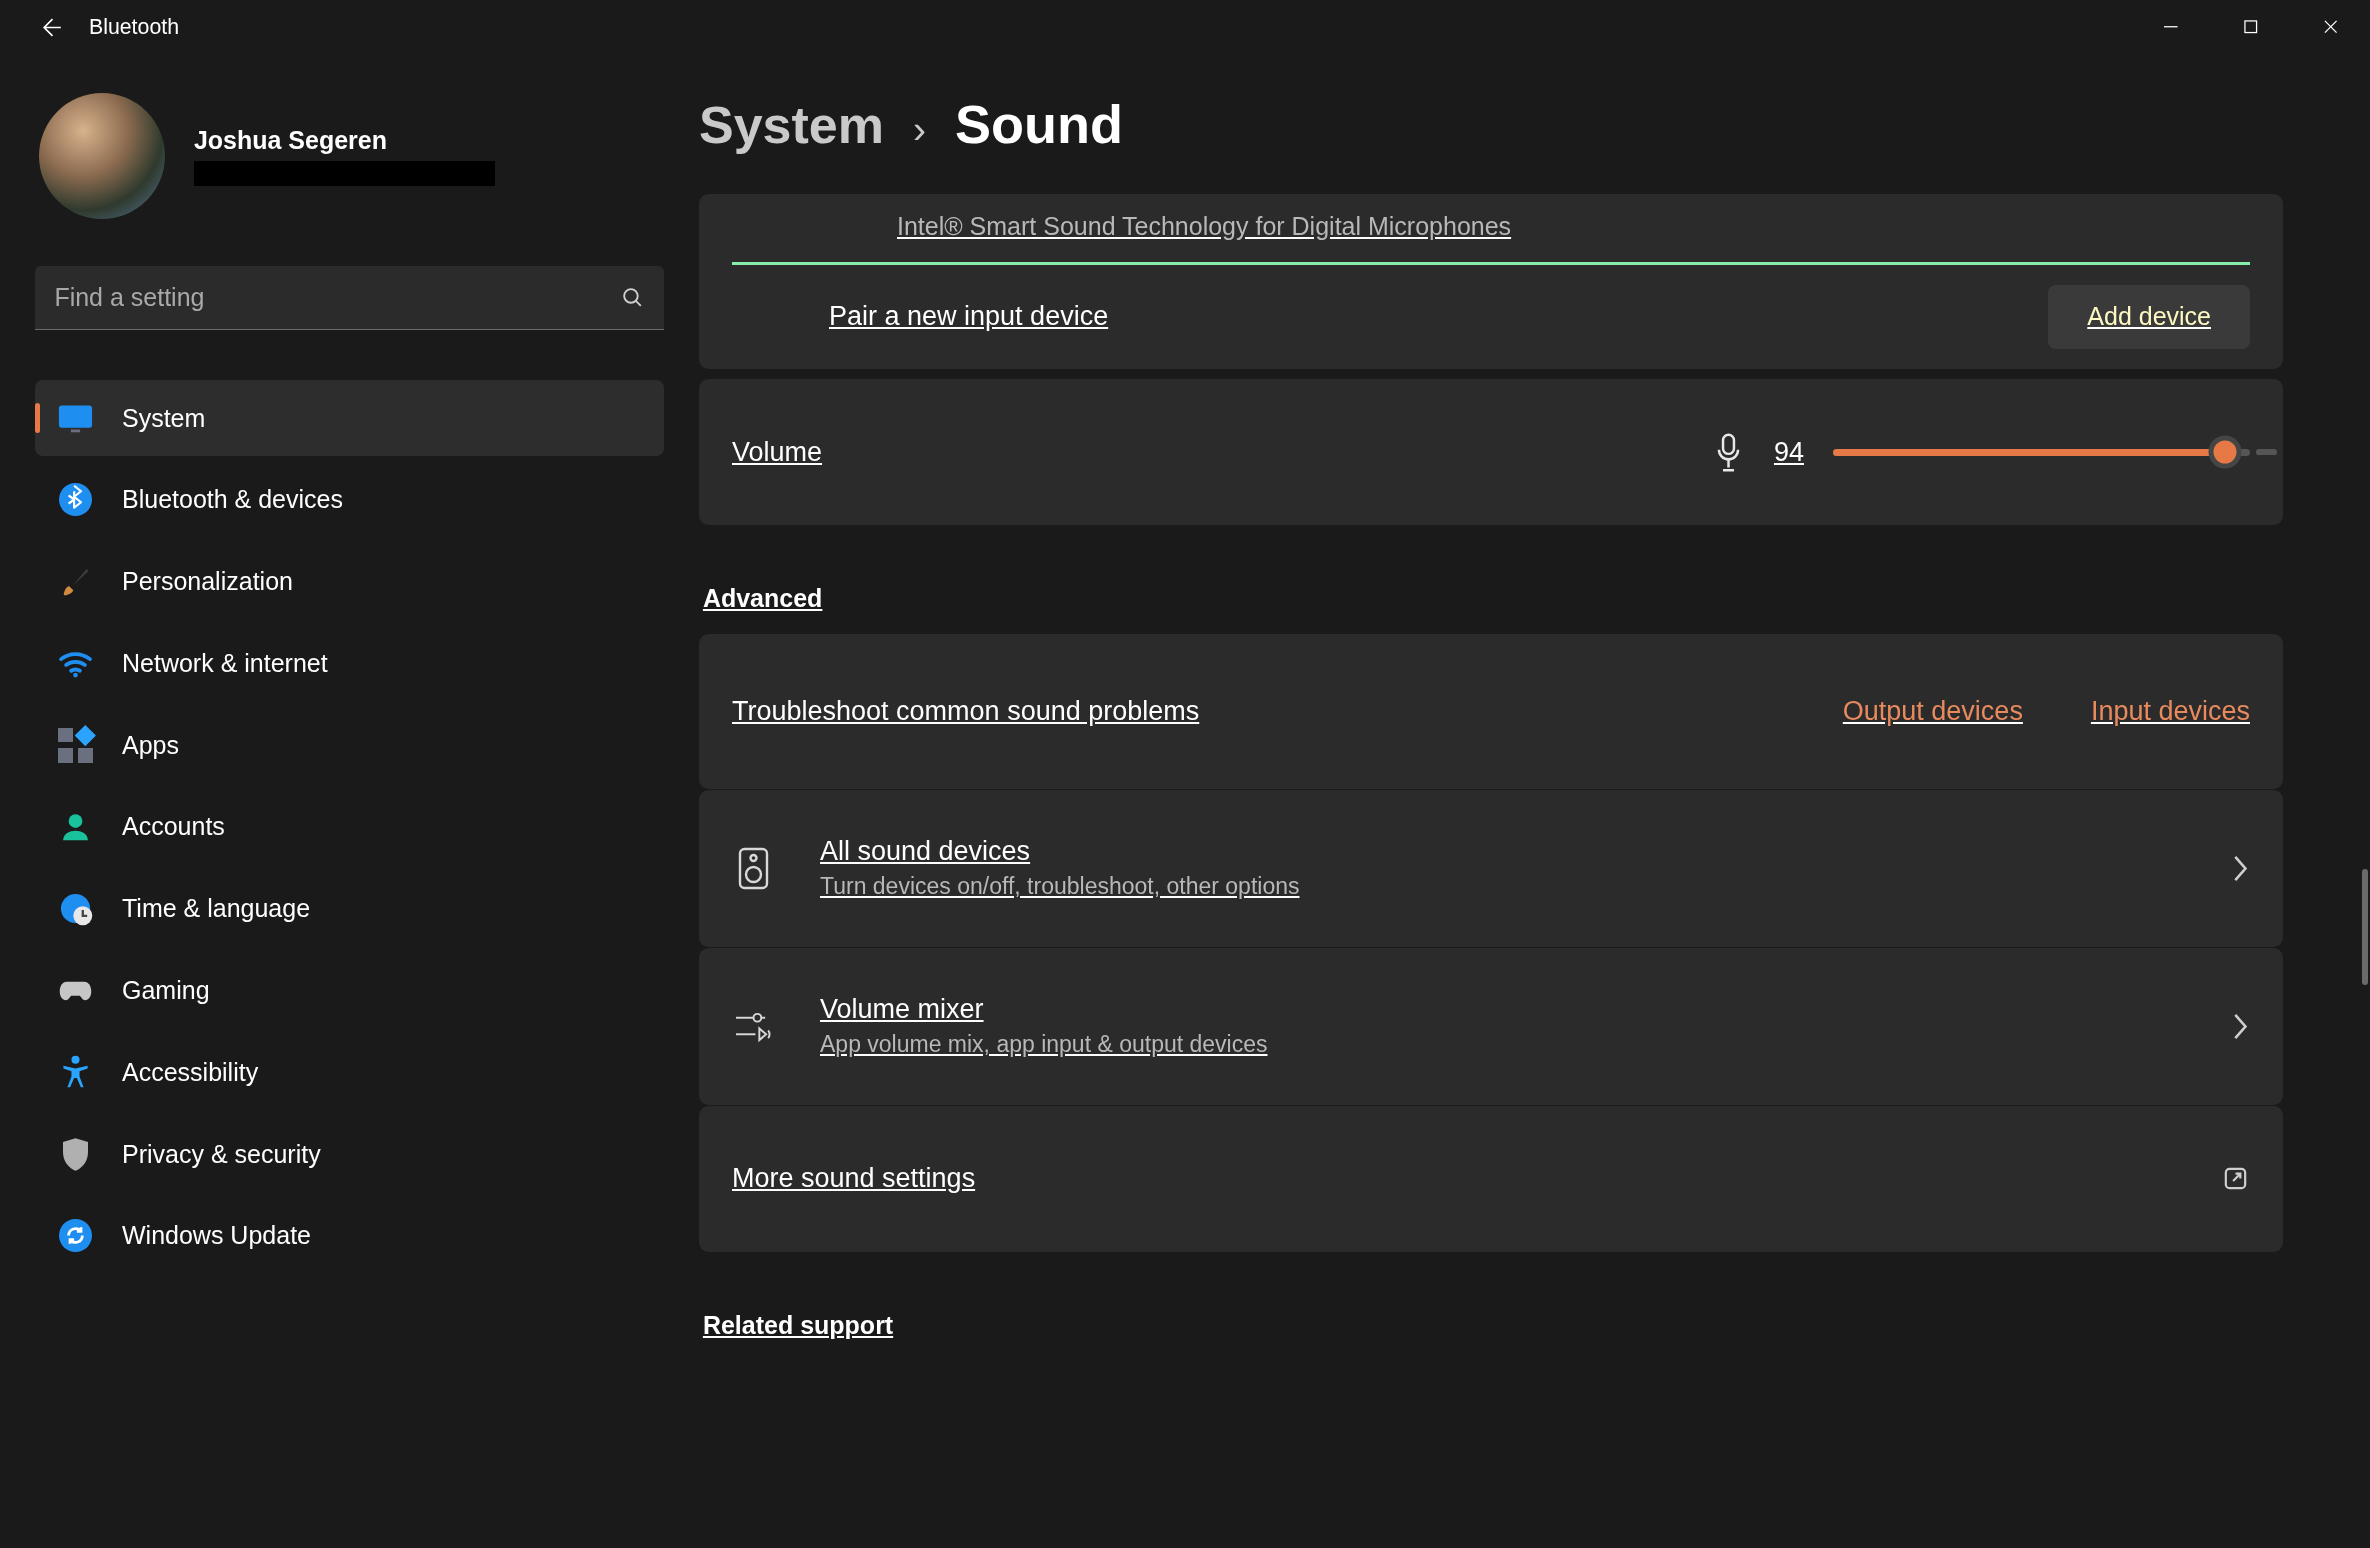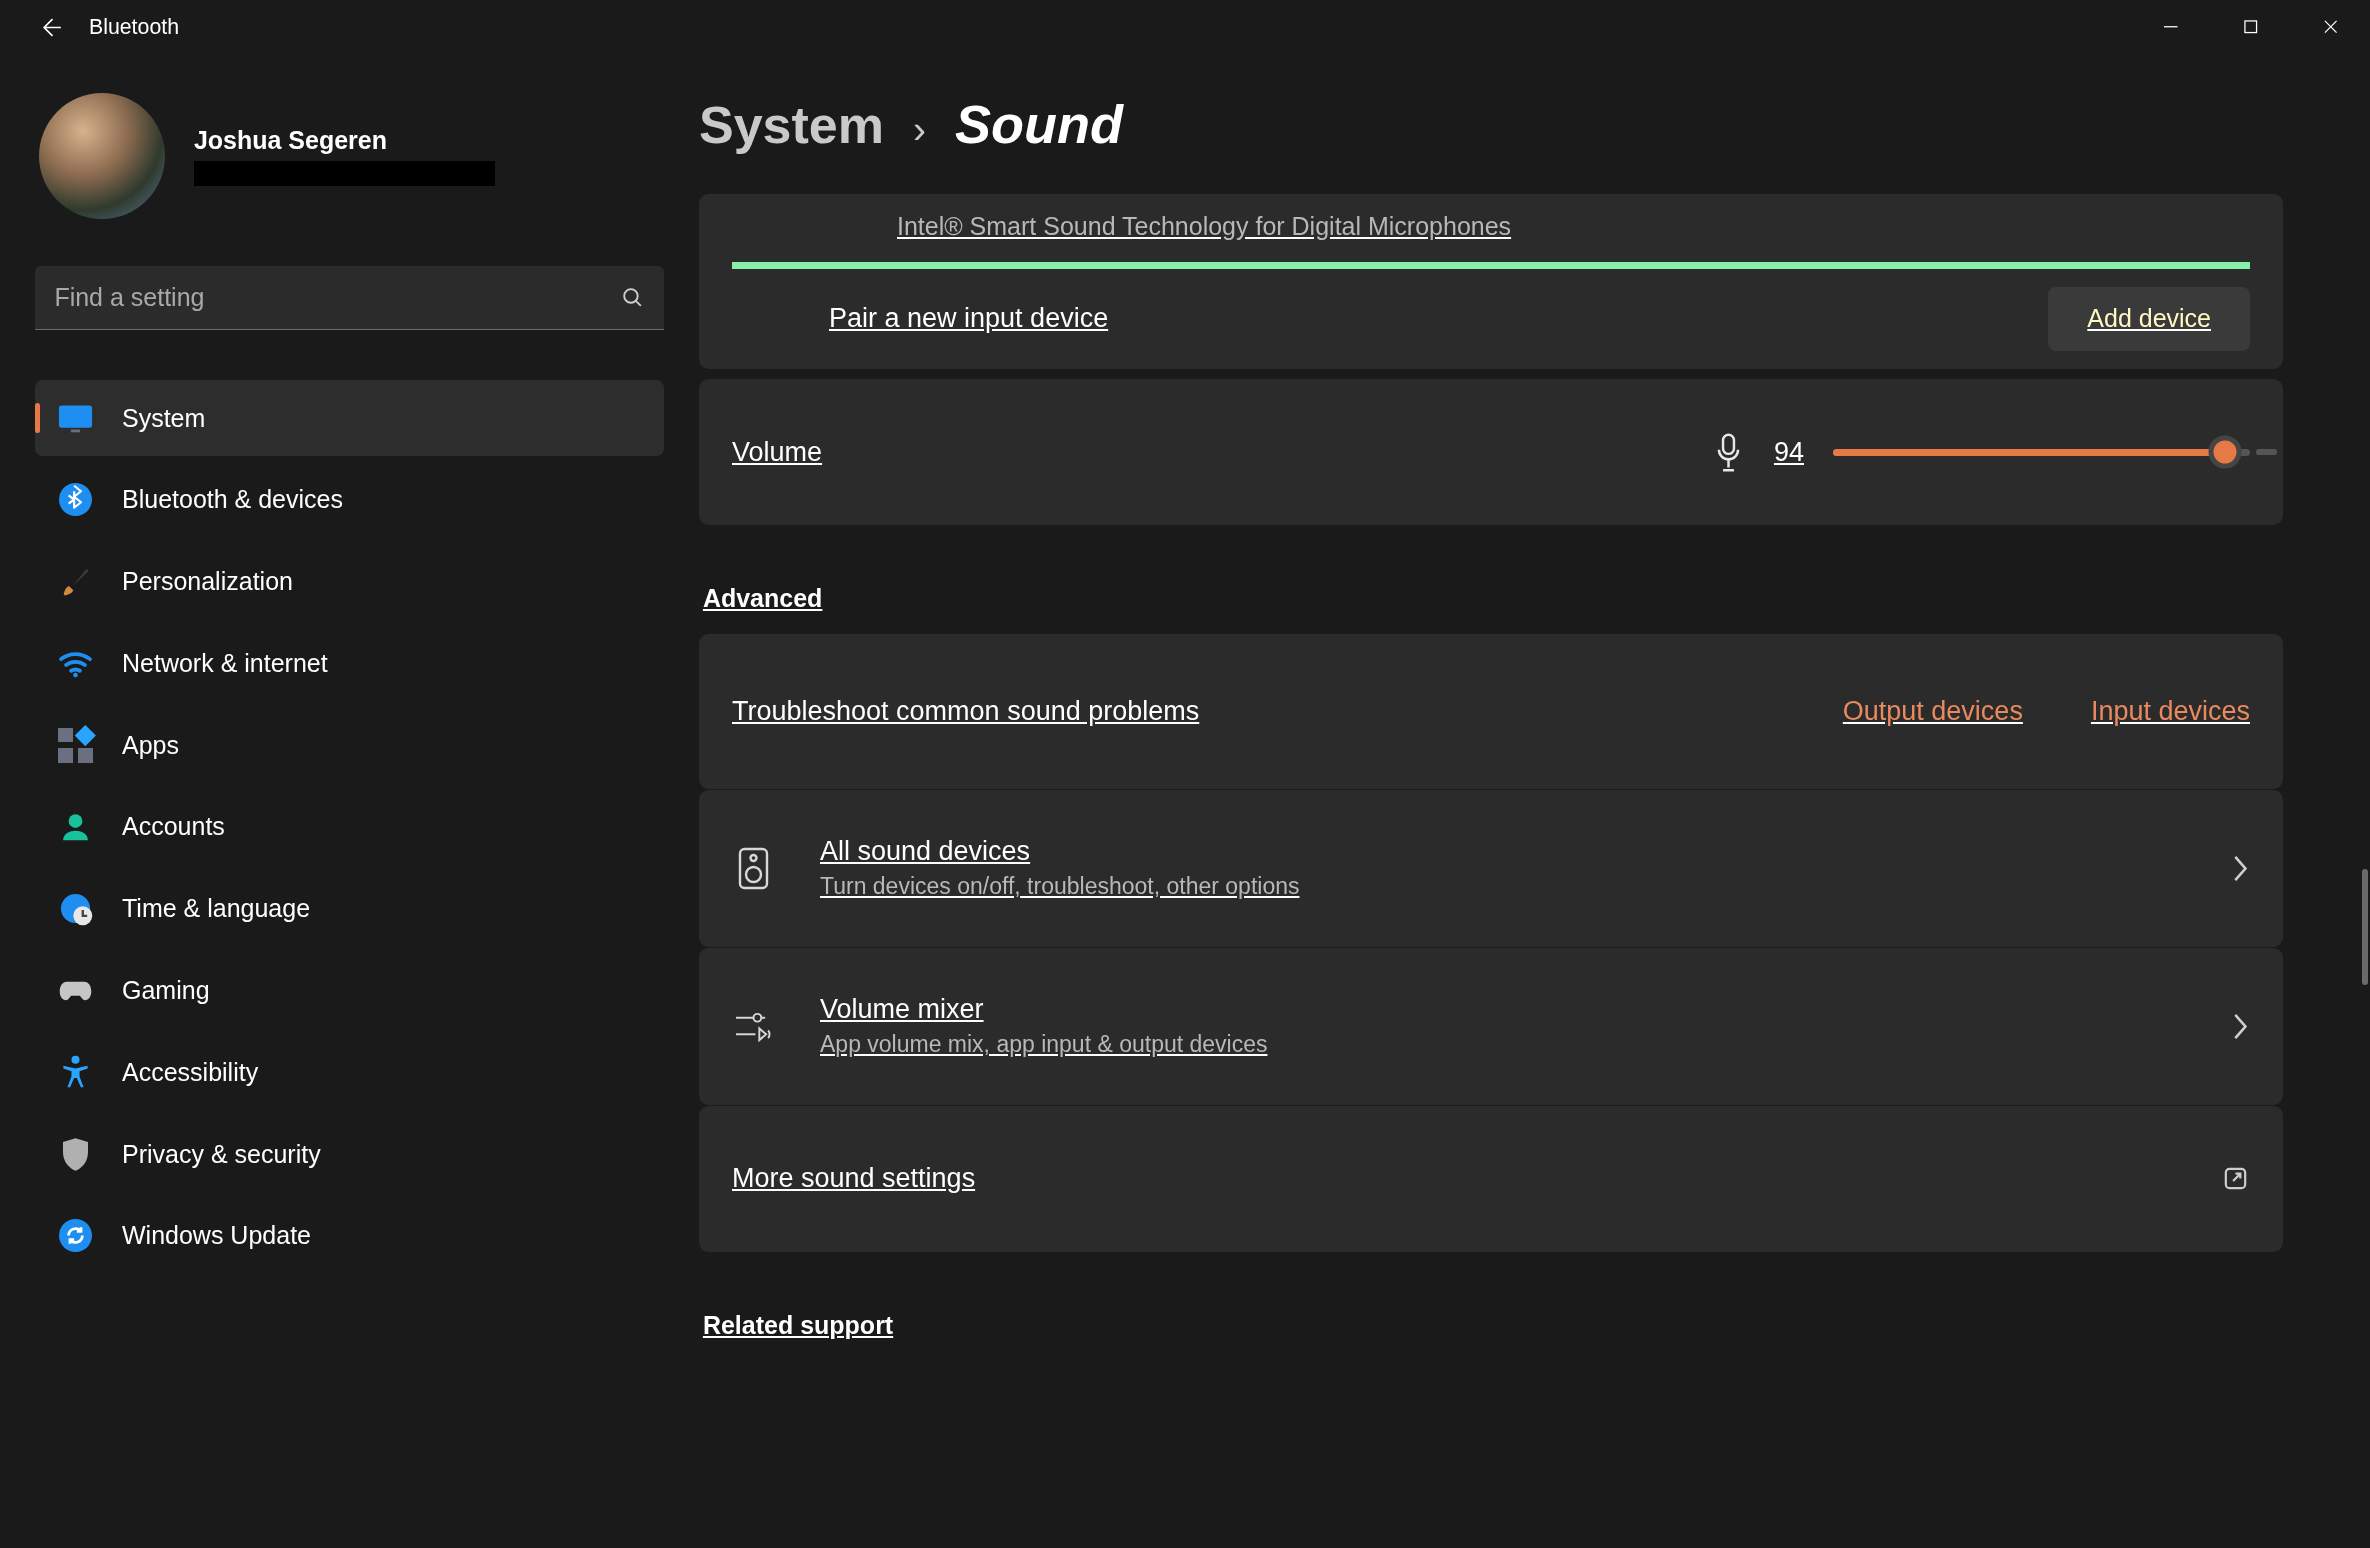--- a/index.html
+++ b/index.html
@@ -112,35 +112,35 @@
     padding-right:39px;
     position:relative;
     overflow:hidden;
   }
   .breadcrumb {
     display:flex; align-items:baseline; gap:29px;
     padding:39px 0 39px 0;
   }
   .bc-system { font-size:52px; font-weight:600; color:#c9c9c9;}
   .bc-chevron { font-size:39px; color:#c9c9c9; }
-  .bc-page { font-size:54px; font-weight:600;font-style:italic; }
+  .bc-page { font-size:54px; font-weight:600; }
 
   .content { display:flex; flex-direction:column; gap:1px; padding-right:49px;text-decoration:underline;}
 
   .card {
     background:#2b2b2b;
     border-radius:9.7px;
     padding:0 33px;
   }
   .card-row {
     display:flex; align-items:center;
     min-height:87px; gap:29px;
   }
   .device-sub { color:#b8b8b8; font-size:25px; padding-left:165px; padding-top:17.5px; padding-bottom:21.3px;}
-  .row-divider { border-top:7px solid #86efac; }
+  .row-divider { border-top:3px solid #86efac; }
   .pair-row { padding-left:97px; justify-content:space-between; min-height:107px;}
   .pair-label { font-size:27px; }
   .btn {
     background:#3a3a3a; border-radius:7.8px;
     padding:17.5px 39px; font-size:25px; color:#fef9c3;
     border:none;
   }
 
   .volume-card { margin-top:9.7px; }
   .volume-row { min-height:146px; justify-content:space-between; }

